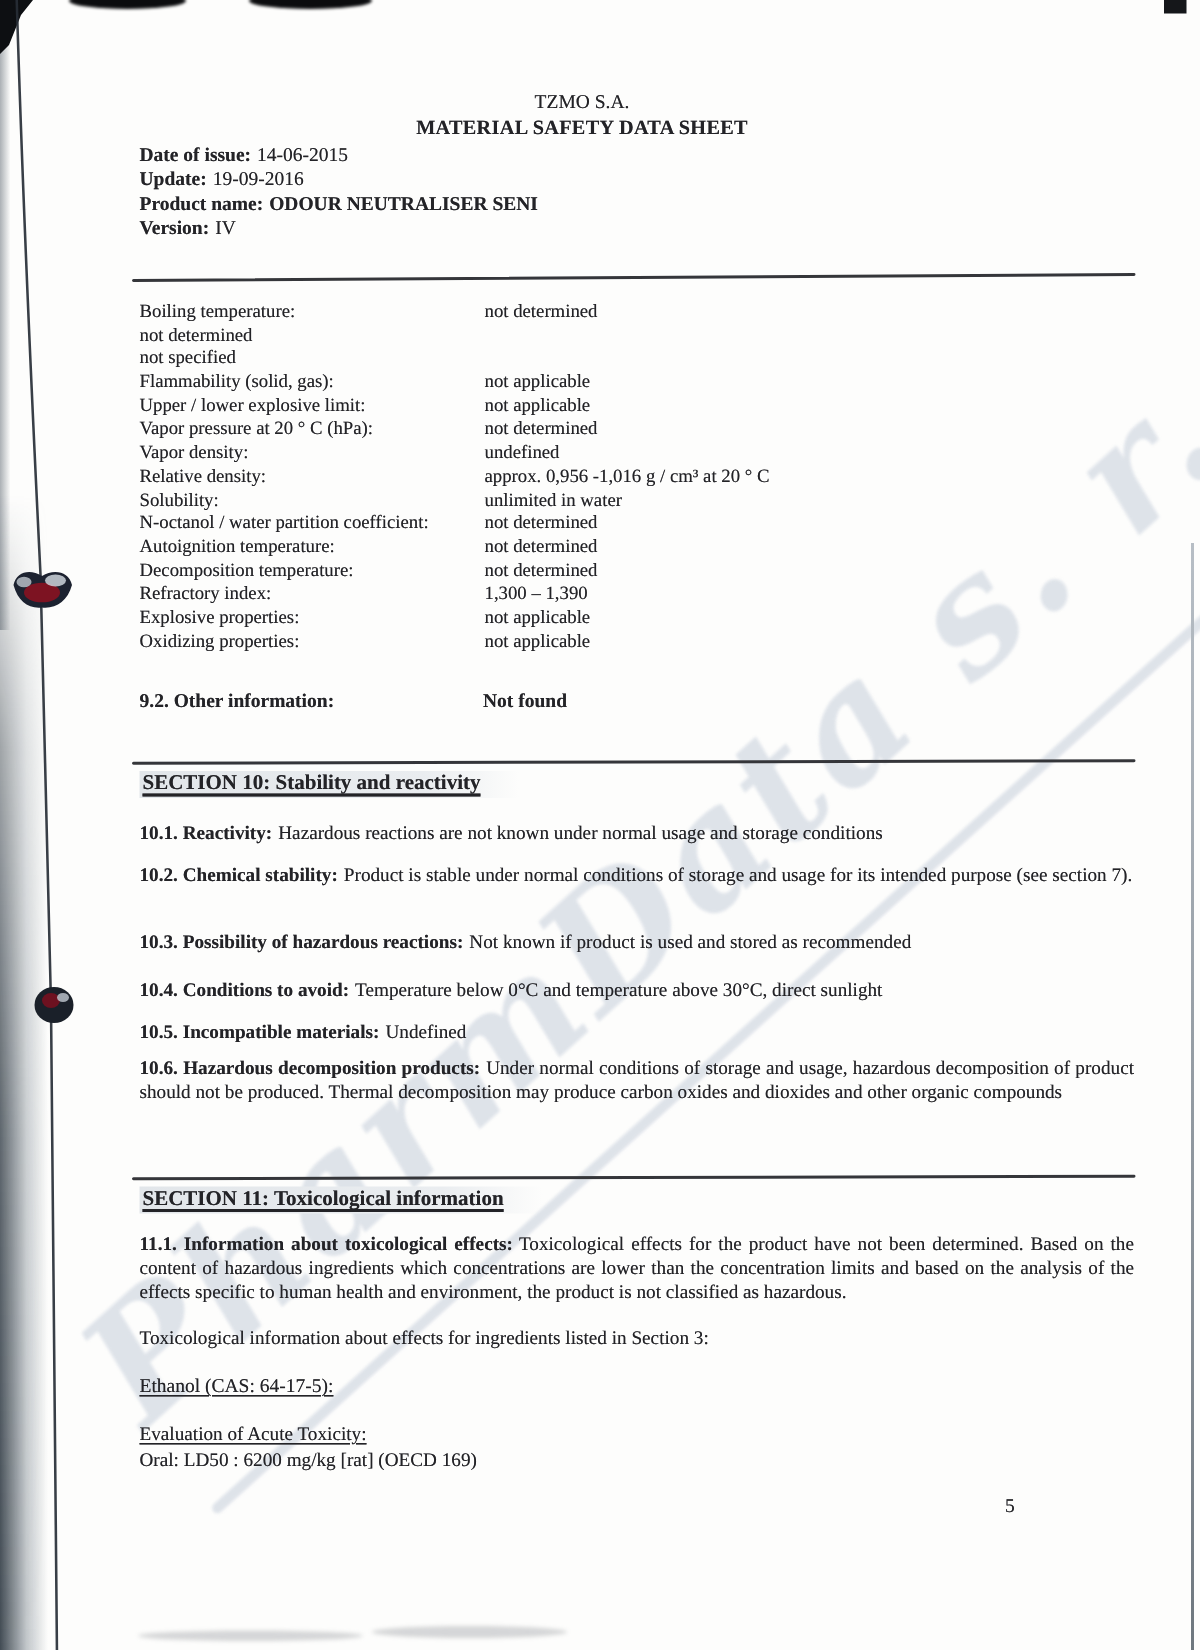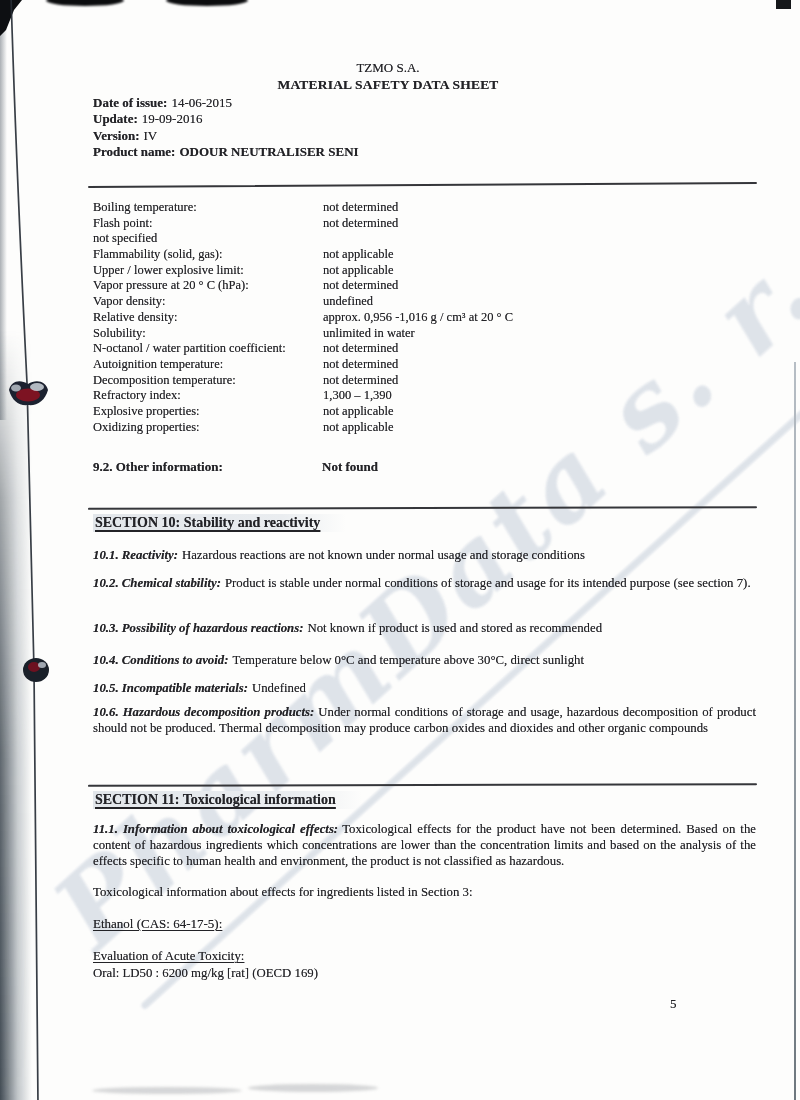--- a/index.html
+++ b/index.html
@@ -57,21 +57,21 @@
   .other-info{position:absolute;left:93px;top:459px;font-size:13px;font-weight:bold;display:flex;}
   .other-info .oi-label{width:229px;flex:none;}
 
   .sec-title{position:absolute;left:93px;font-size:14px;font-weight:bold;}
   .sec-title span{background:linear-gradient(90deg,#e2e6ea 0%,#eaedf0 75%,rgba(255,255,255,0) 100%);
                   padding:1px 26px 2px 2px;text-decoration:underline;text-decoration-thickness:2px;text-underline-offset:3px;}
   .sec10-title{top:515px;}
   .sec11-title{top:792px;}
 
   .item{position:absolute;left:93px;width:663px;margin:0;font-size:12.8px;line-height:16px;text-align:justify;}
-  .item b{margin-right:4px;font-style:italic;}
+  .item b{margin-right:4px;}
   .i101{top:547px;} .i102{top:575px;} .i103{top:620px;} .i104{top:652px;} .i105{top:680px;} .i106{top:704px;}
   .i111{top:821px;}
   .note-line{position:absolute;left:93px;top:885px;font-size:12.8px;margin:0;}
   .substance{position:absolute;left:93px;top:916px;font-size:13px;font-weight:normal;margin:0;
              text-decoration:underline;text-decoration-thickness:1.4px;text-underline-offset:2px;}
   .acute-h{position:absolute;left:93px;top:949px;font-size:12.8px;margin:0;
              text-decoration:underline;text-decoration-thickness:1px;text-underline-offset:2px;}
   .acute-l{position:absolute;left:93px;top:966px;font-size:12.8px;margin:0;}
   .page-num{position:absolute;left:670px;top:996px;font-size:13px;}
 </style>
@@ -88,33 +88,32 @@
   <div class="content">
 
     <div class="hdr-center">
       <div class="hdr-company">TZMO S.A.</div>
       <div class="hdr-title">MATERIAL SAFETY DATA SHEET</div>
     </div>
 
     <div class="meta">
       <div><b>Date of issue:</b><span>14-06-2015</span></div>
       <div><b>Update:</b><span>19-09-2016</span></div>
+      <div><b>Product name:</b><span class="prod-val">ODOUR NEUTRALISER SENI</span></div>
       <div><b>Version:</b><span>IV</span></div>
-      <div><b>Product name:</b><span class="prod-val">ODOUR NEUTRALISER SENI</span></div>
     </div>
 
     <div class="hr hr1"></div>
 
     <div class="props">
       <div class="prop-row">
           <span class="prop-label">Boiling temperature:</span>
           <span>not determined</span>
         </div>
       <div class="prop-row">
-          <span class="prop-label">Flash point:</span>
           <span>not determined</span>
         </div>
       <div class="prop-row">
           <span>not specified</span>
         </div>
       <div class="prop-row">
           <span class="prop-label">Flammability (solid, gas):</span>
           <span>not applicable</span>
         </div>
       <div class="prop-row">

